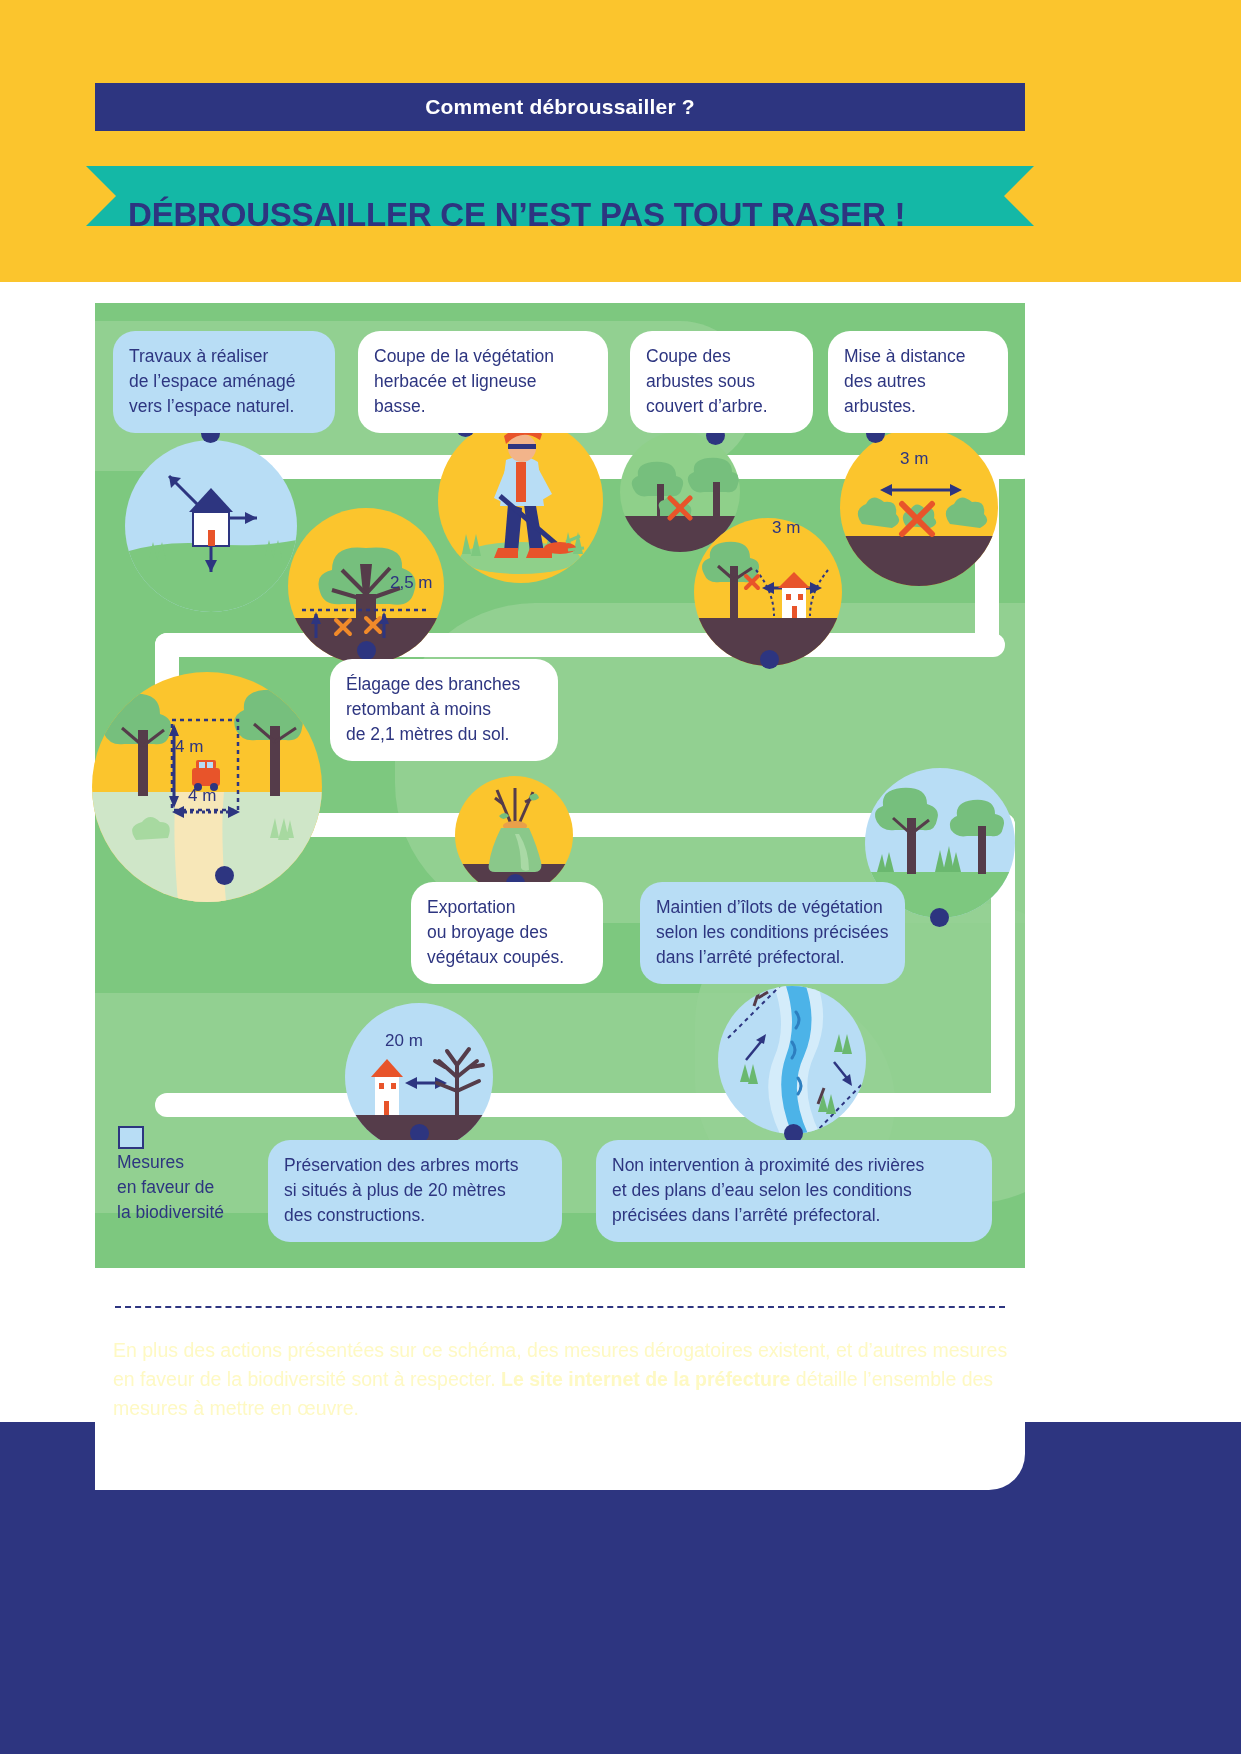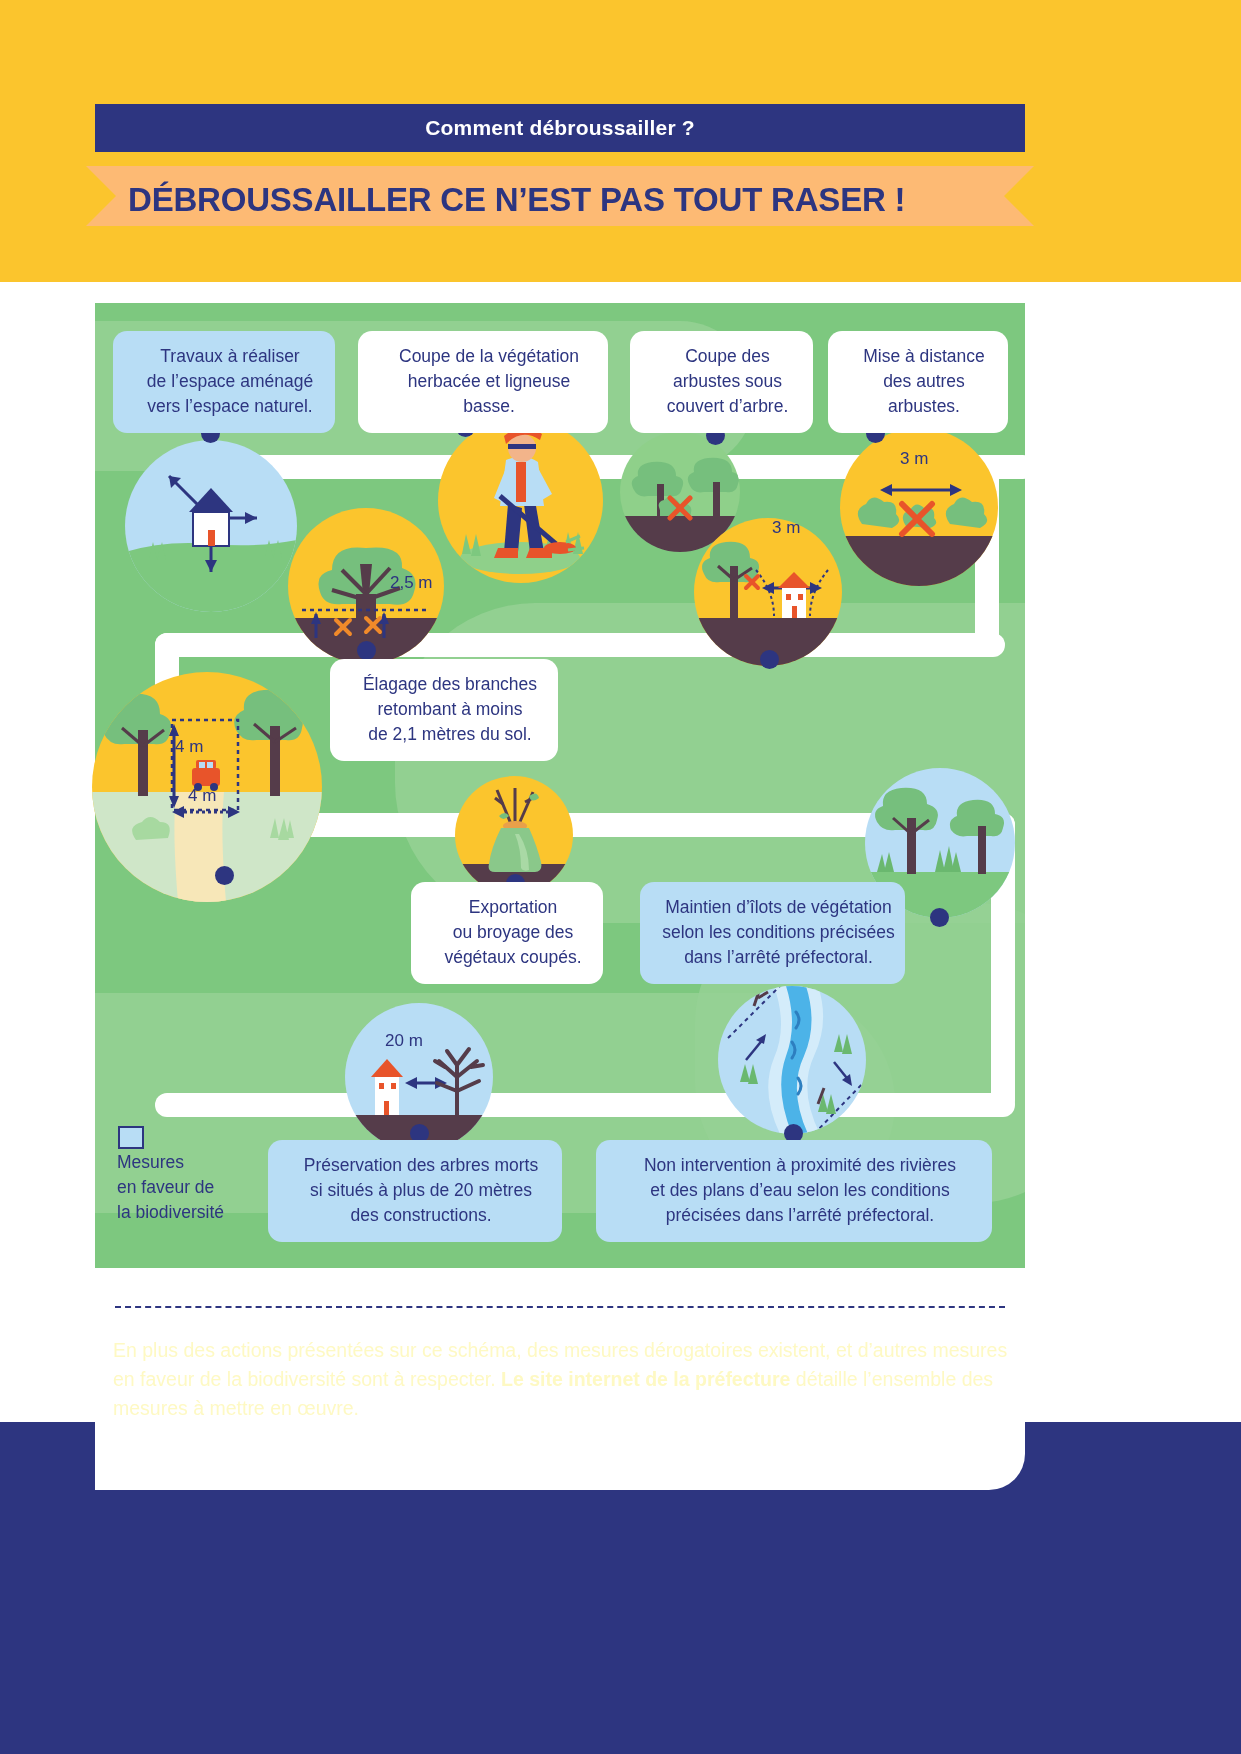--- a/index.html
+++ b/index.html
@@ -15,33 +15,33 @@
     background: #2d3580;
   }
 
   
   .yellow-band {
     position: absolute; left: 0; top: 0;
     width: 1241px; height: 282px;
     background: #fbc52d;
   }
   .subtitle-bar {
-    position: absolute; left: 95px; top: 104px;
+    position: absolute; left: 95px; top: 83px;
     width: 930px; height: 48px;
     background: #2d3580;
     display: flex; align-items: center; justify-content: center;
   }
   .subtitle-bar span {
     color: #ffffff; font-size: 21px; font-weight: bold; letter-spacing: .2px;
   }
   .title-ribbon {
     position: absolute; left: 86px; top: 166px;
     width: 948px; height: 68px;
-    background: #fdba74;
-    display: flex; align-items: center;
+    background: #14b8a6;
+    display: flex; align-items: flex-end;
     clip-path: polygon(0 0, 948px 0, 918px 30px, 948px 60px, 0 60px, 30px 30px);
   }
   .title-ribbon span {
     color: #2d3580; font-size: 33px; font-weight: bold;
     padding-left: 42px; letter-spacing: -.2px;
   }
 
   
   .white-card {
     position: absolute; left: 0; top: 282px;
@@ -68,23 +68,22 @@
   .path { position: absolute; background: #ffffff; }
 
   
   .tbox {
     position: absolute;
     background: #ffffff;
     color: #2d3580;
     font-size: 17.5px;
     line-height: 1.42;
     padding: 13px 4px 14px 16px;
-    border-radius: 14px;
+    border-radius: 22px;
     white-space: pre-line;
-    text-align: center;
   }
   .tbox.blue { background: #b8ddf5; }
 
   
   .circ {
     position: absolute; border-radius: 50%; overflow: hidden;
   }
   .circ.blue  { background: #b8ddf5; }
   .circ.yellow{ background: #fbc52d; }
 

